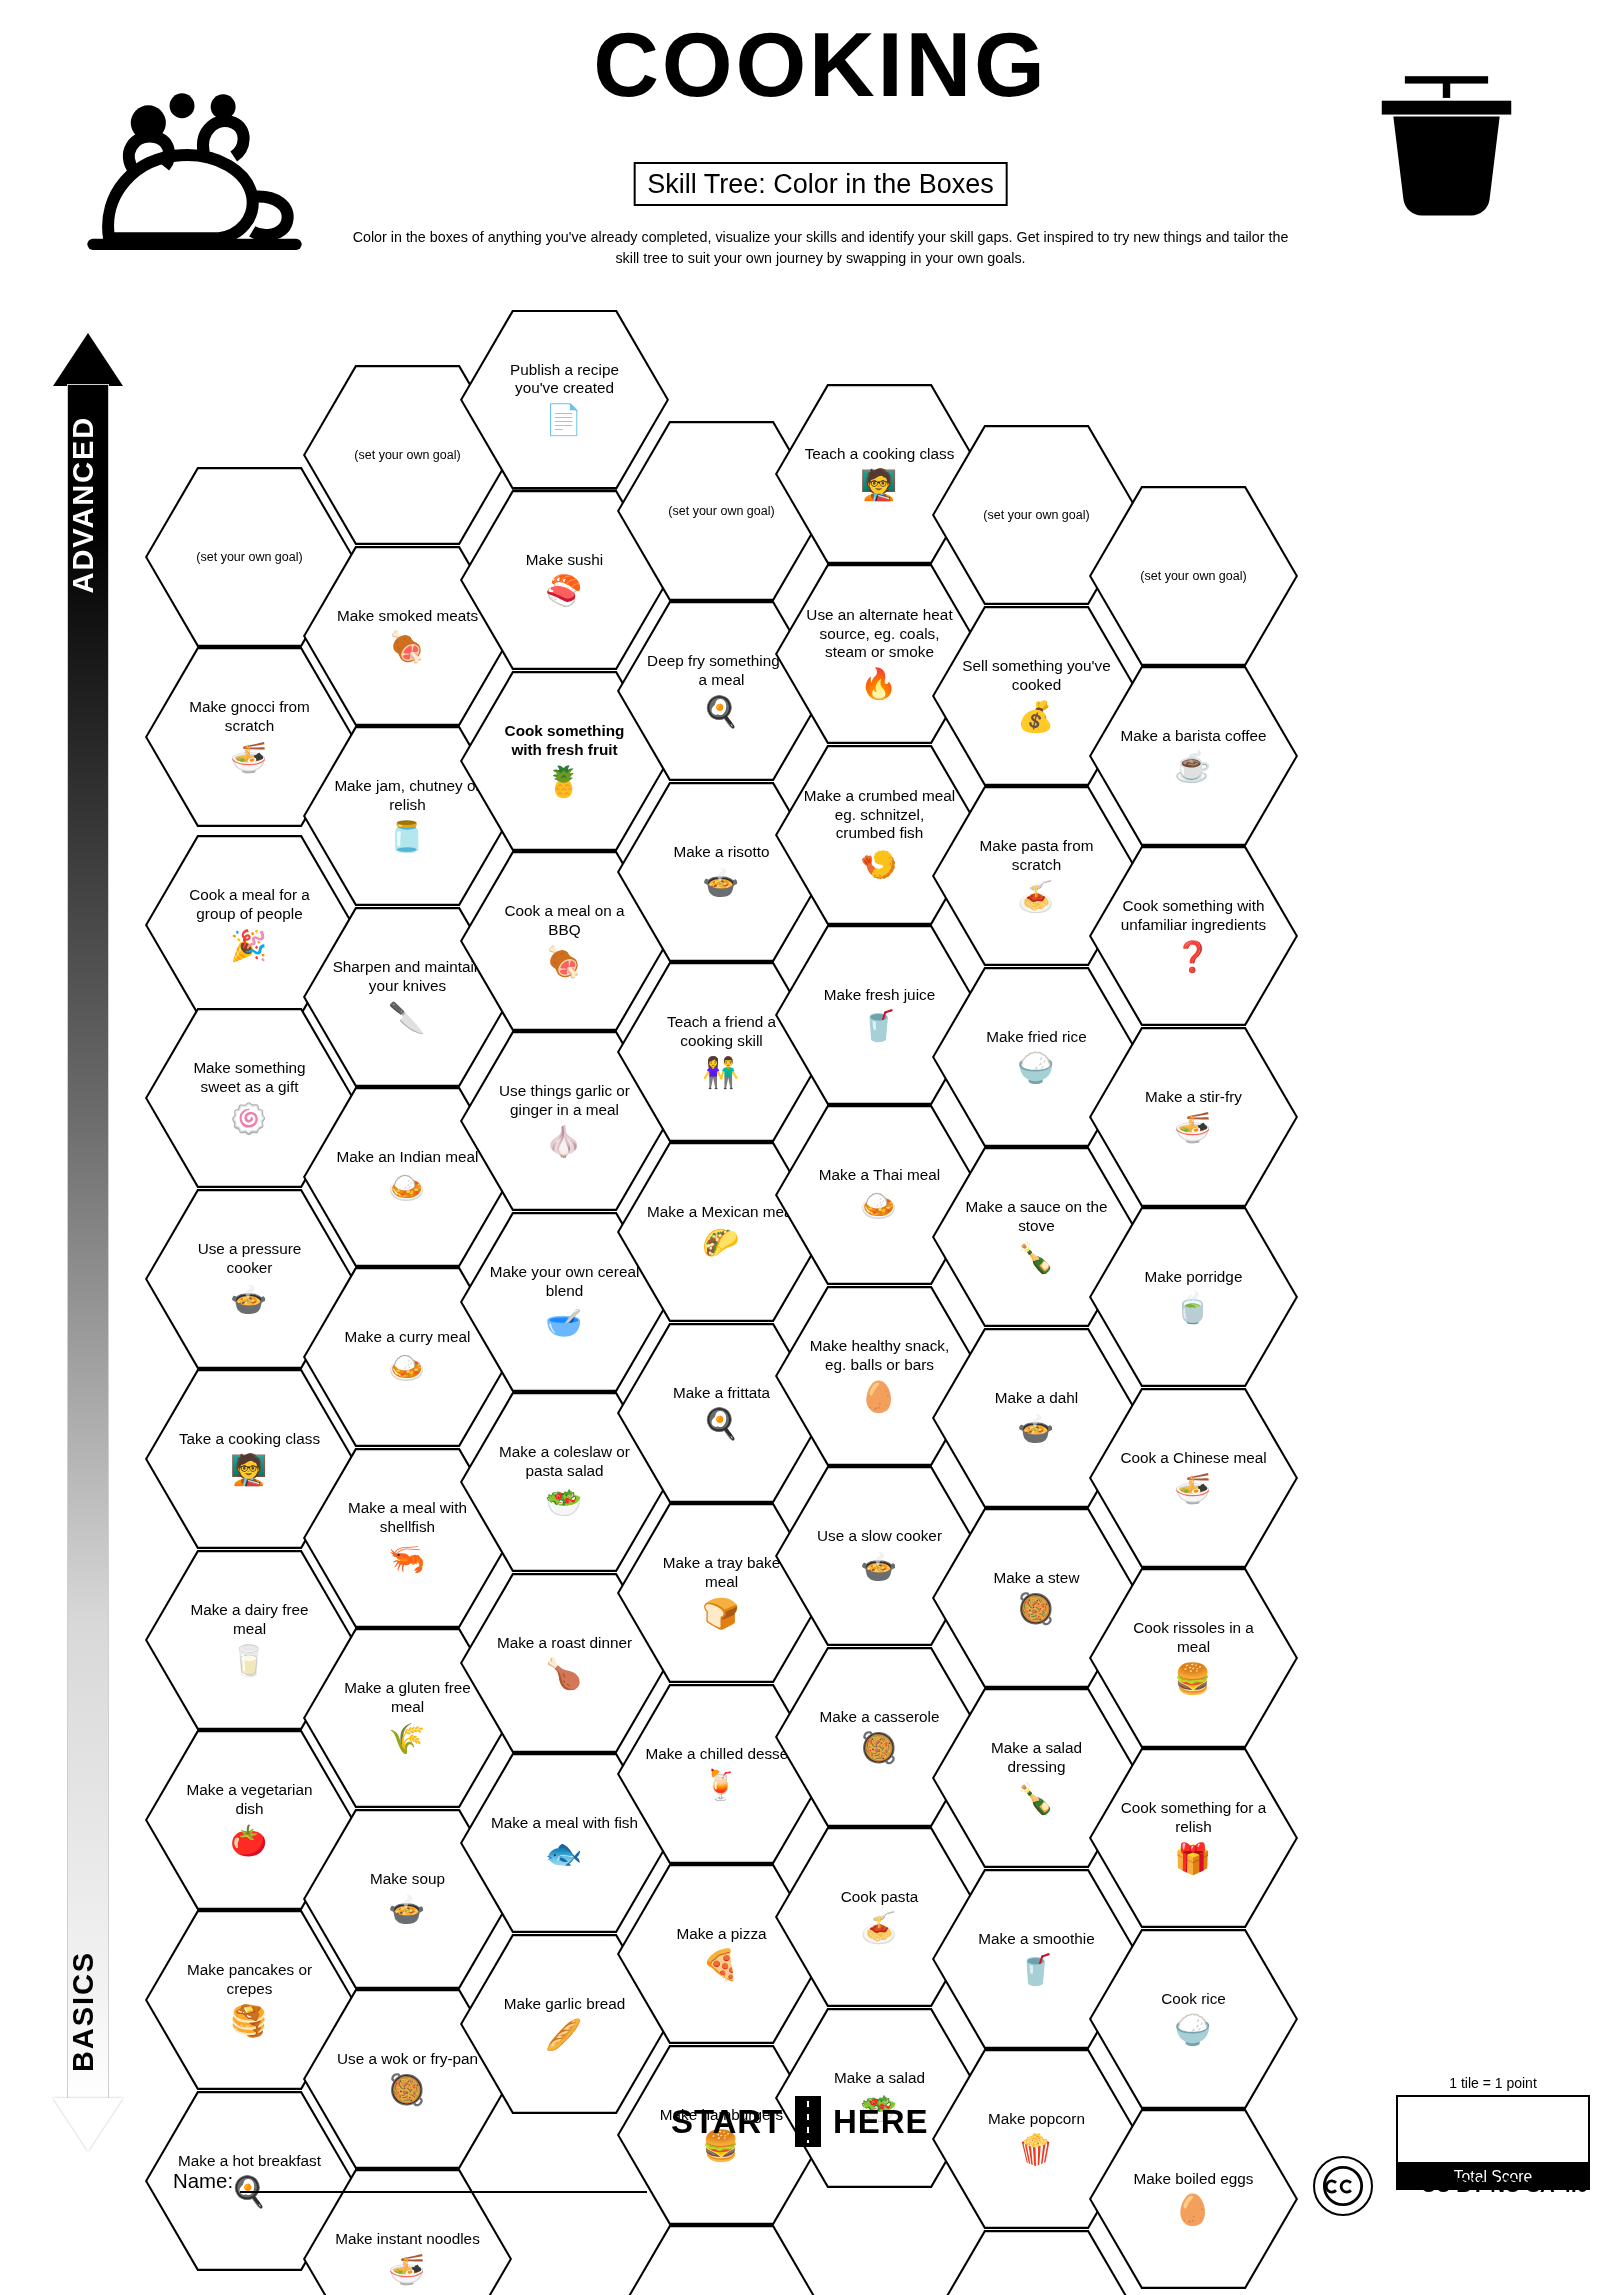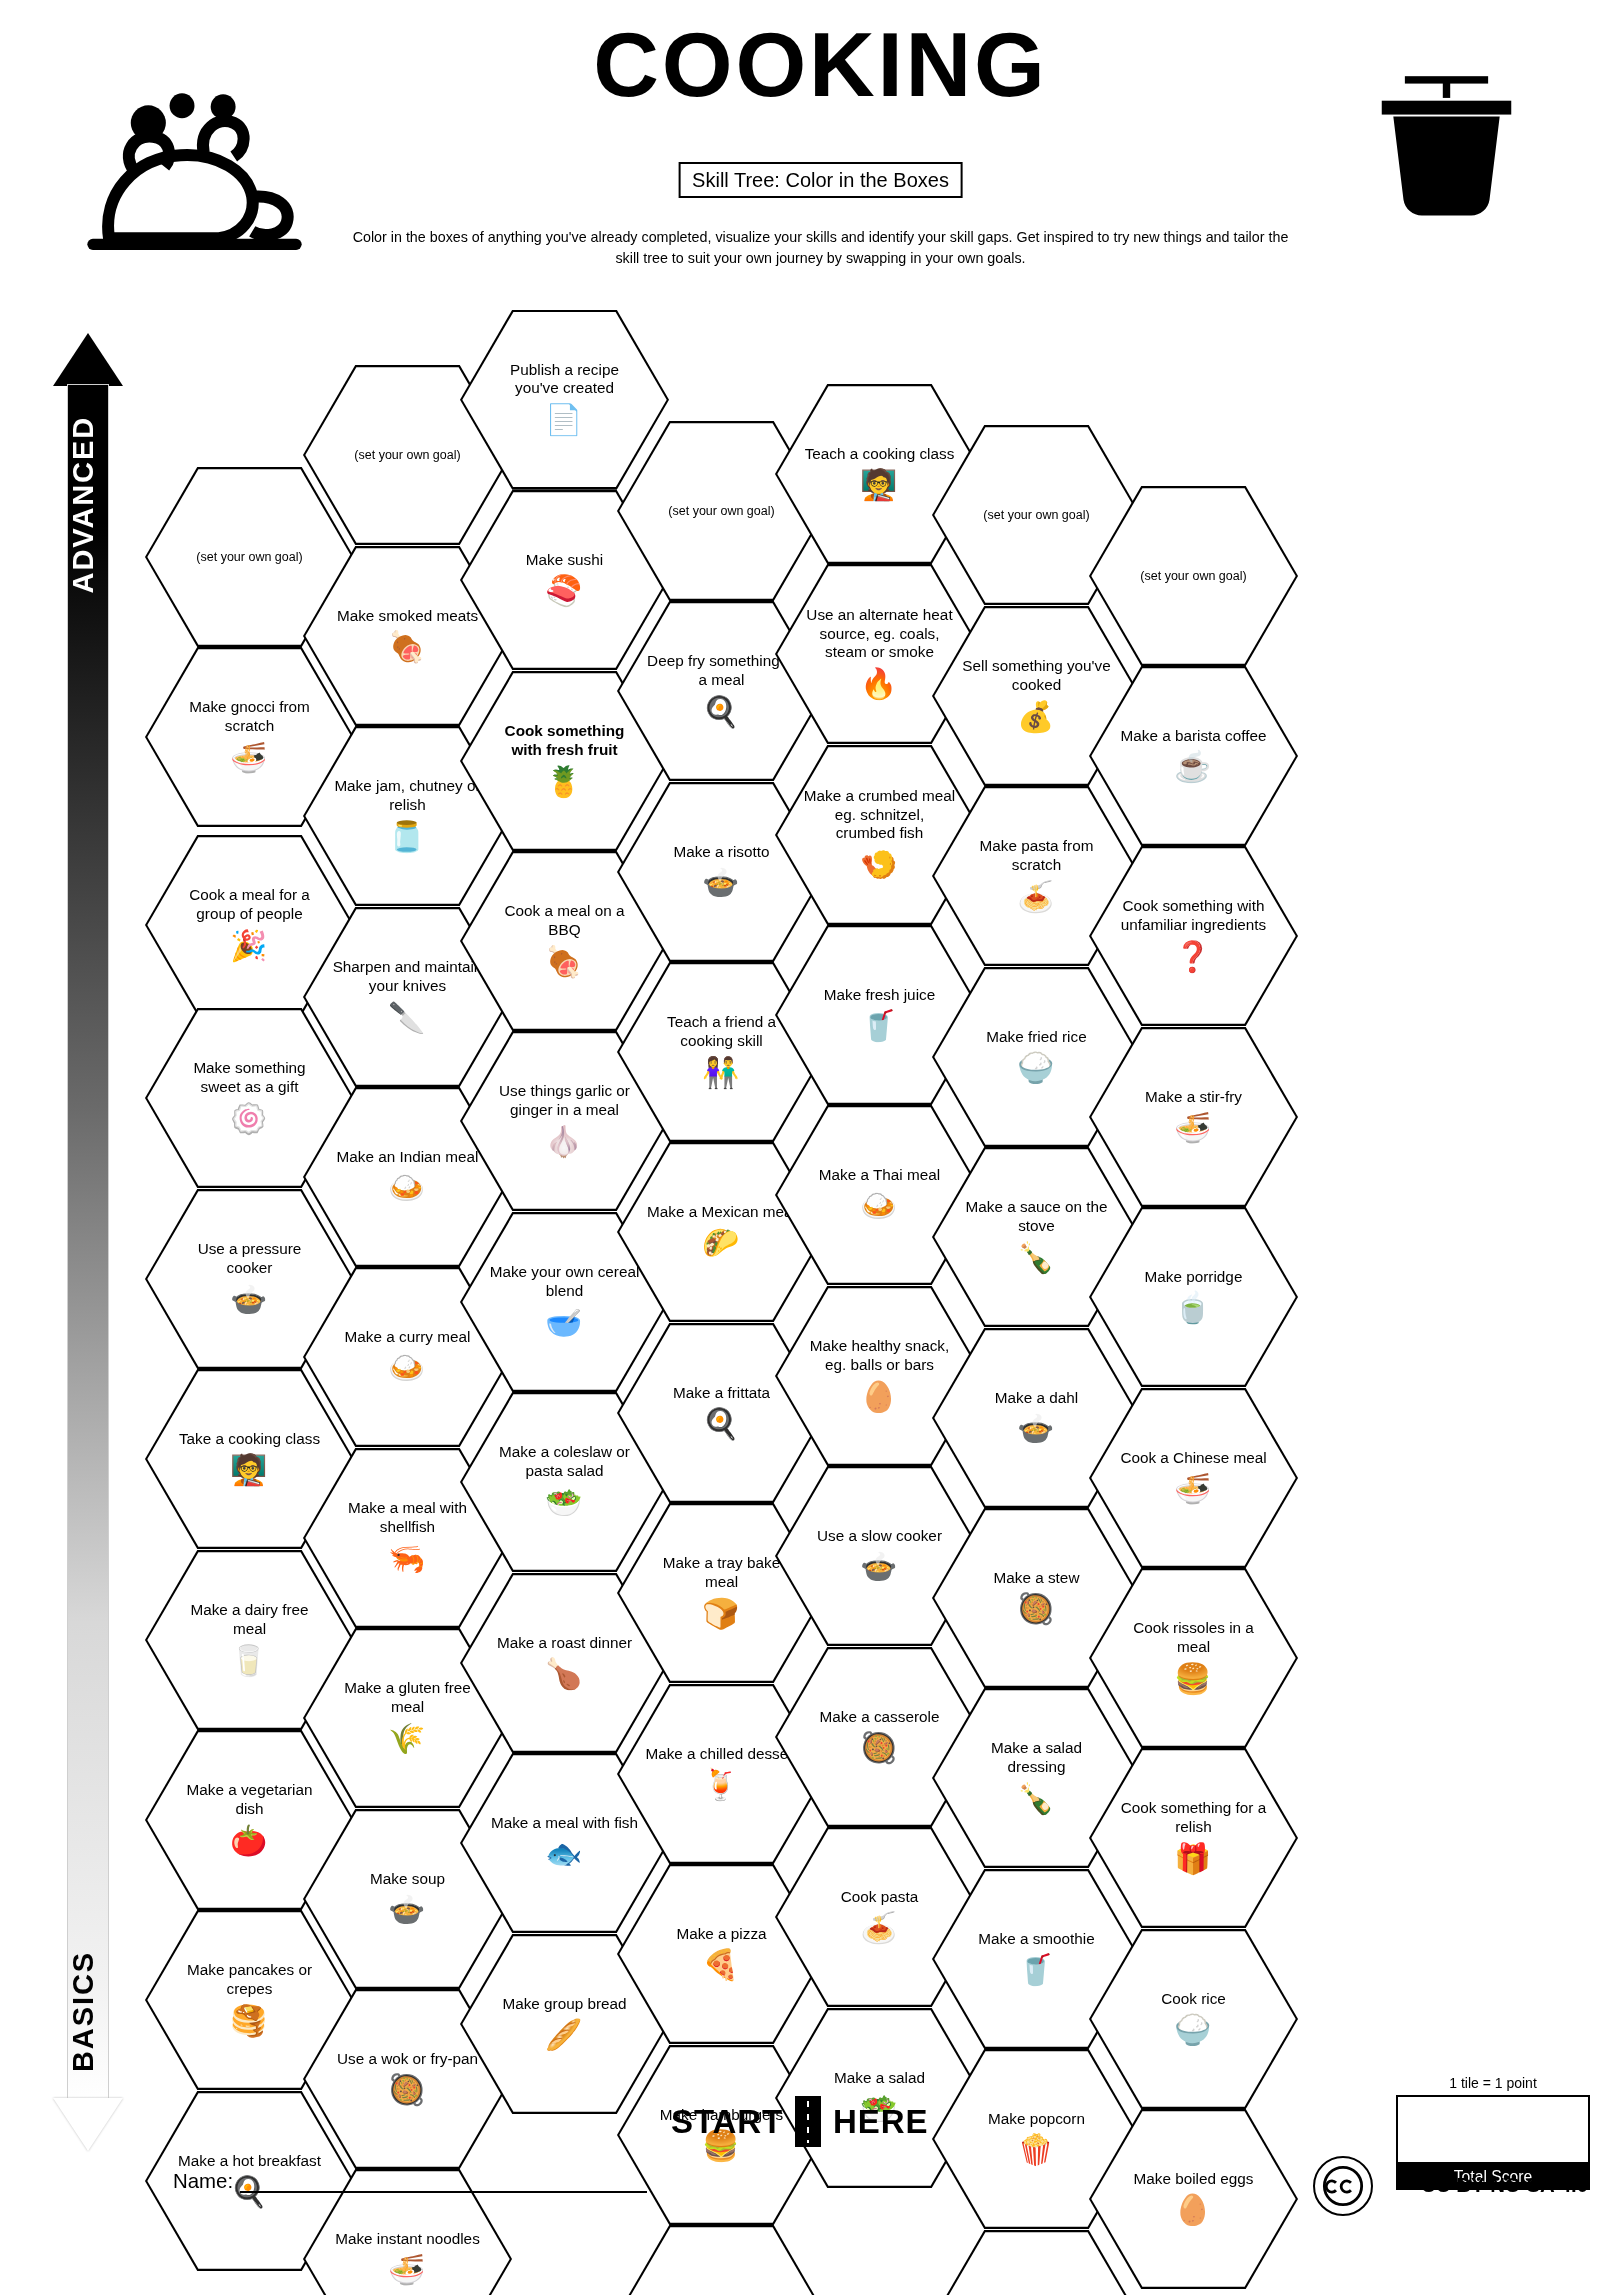--- a/index.html
+++ b/index.html
@@ -24,21 +24,21 @@
     letter-spacing: 2.8px;
     line-height: 1;
     color: #000;
   }
   .subtitle-band {
     position: absolute;
     top: 162px; left: 50%;
     transform: translateX(-50%);
     border: 2.3px solid #000;
     padding: 4.6px 12px;
-    font-size: 20px;
+    font-size: 27px;
     white-space: nowrap;
     color: #000;
   }
   .blurb {
     position: absolute;
     top: 227px; left: 50%;
     transform: translateX(-50%);
     width: 939px;
     text-align: center;
     font-size: 14.3px;
@@ -429,21 +429,21 @@
       <div class="hex" style="left: 451px; top: 1434px;">
         <div class="hex-shape"></div>
         <div class="hex-inner">
           <div class="hex-label">Make a meal with fish</div>
           <div class="hex-icon">🐟</div>
         </div>
       </div>
       <div class="hex" style="left: 451px; top: 1615px;">
         <div class="hex-shape"></div>
         <div class="hex-inner">
-          <div class="hex-label">Make group bread</div>
+          <div class="hex-label">Make garlic bread</div>
           <div class="hex-icon">🥖</div>
         </div>
       </div>
       <div class="hex goal" style="left: 608px; top: 102px;">
         <div class="hex-shape"></div>
         <div class="hex-inner">
           <div class="hex-label">(set your own goal)</div>
         </div>
       </div>
       <div class="hex" style="left: 608px; top: 282px;">

